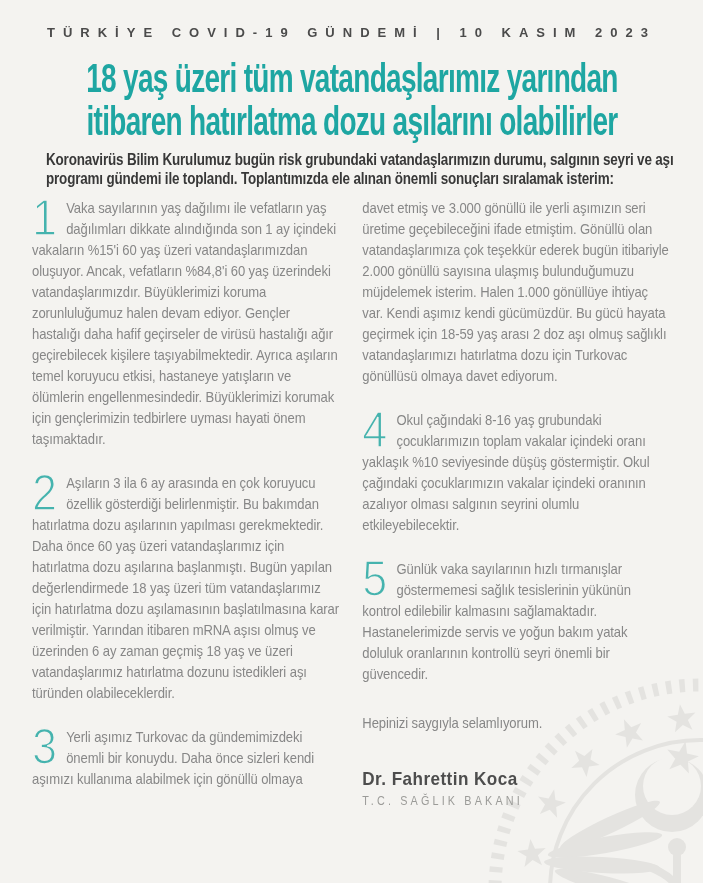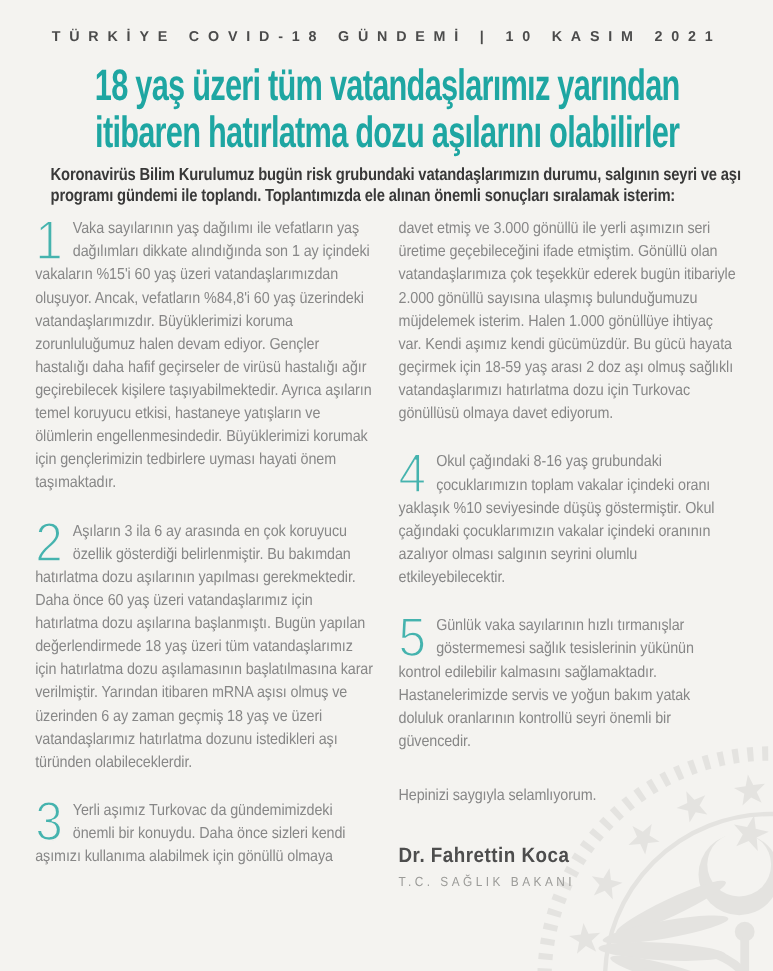--- a/index.html
+++ b/index.html
@@ -138,21 +138,21 @@
         <ellipse cx="155" cy="205" rx="58" ry="8" transform="rotate(-10 155 205)"></ellipse>
         <ellipse cx="152" cy="225" rx="58" ry="8" transform="rotate(3 152 225)"></ellipse>
         <ellipse cx="158" cy="245" rx="55" ry="8" transform="rotate(15 158 245)"></ellipse>
         <ellipse cx="168" cy="262" rx="50" ry="7" transform="rotate(28 168 262)"></ellipse>
       </g>
     </g>
   </svg>
 
   <div class="content">
 
-    <div class="topbar">TÜRKİYE COVID-18 GÜNDEMİ | 10 KASIM 2021</div>
+    <div class="topbar">TÜRKİYE COVID-19 GÜNDEMİ | 10 KASIM 2023</div>
 
     <h1 class="headline">
       <span class="hl-line">18 yaş üzeri tüm vatandaşlarımız yarından</span>
       <span class="hl-line">itibaren hatırlatma dozu aşılarını olabilirler</span>
     </h1>
 
     <p class="intro">Koronavirüs Bilim Kurulumuz bugün risk grubundaki vatandaşlarımızın durumu, salgının seyri ve aşı programı gündemi ile toplandı. Toplantımızda ele alınan önemli sonuçları sıralamak isterim:</p>
 
     <div class="columns">
 

